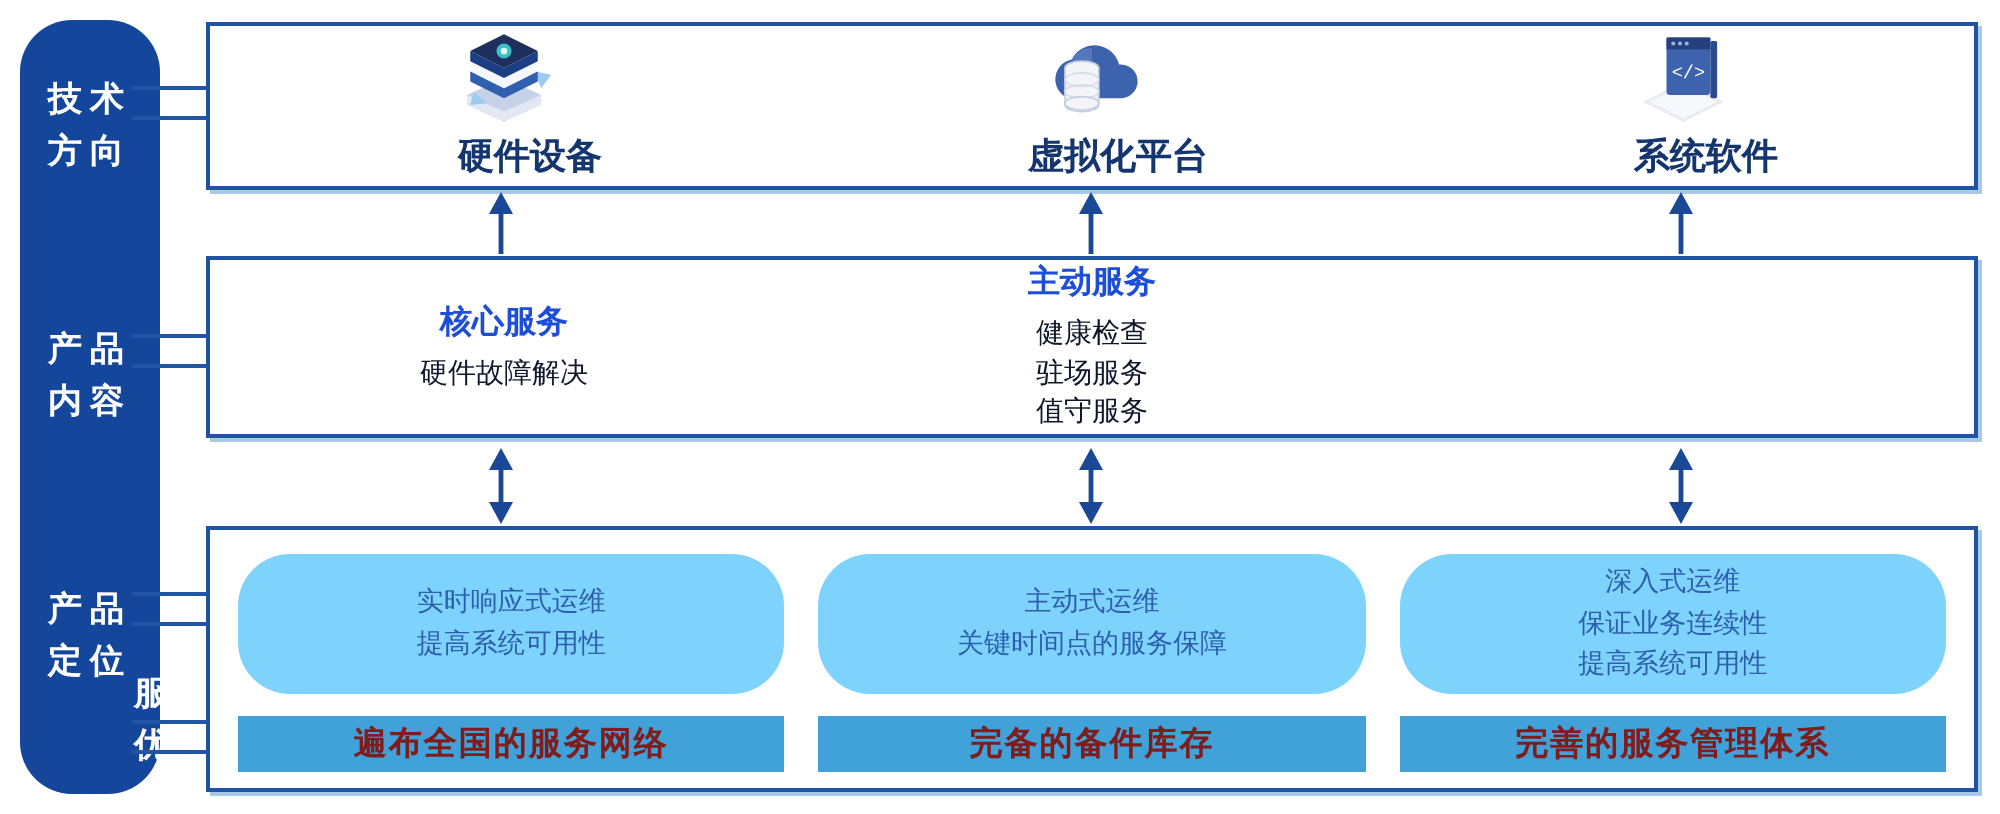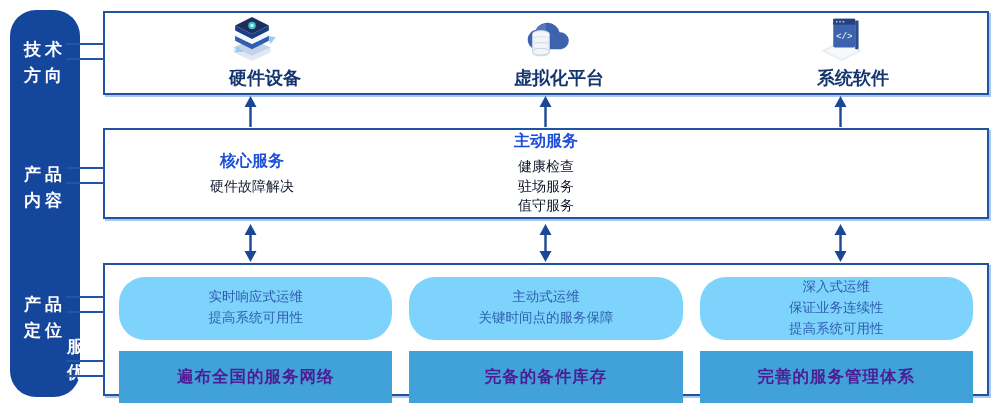--- a/index.html
+++ b/index.html
@@ -38,21 +38,21 @@
   
   .svc-col { display:flex; flex-direction:column; align-items:center; justify-content:center; }
   .svc-title { font-size:16px; font-weight:bold; color:#1d4ed8; margin-bottom:5px; }
   .svc-item  { font-size:14px; color:#0f172a; line-height:1.42; }
 
   
   .pos-col { display:flex; flex-direction:column; }
   .pos-panel { flex:1; background:#7dd3fc; display:flex; flex-direction:column;
                align-items:center; justify-content:center;border-radius:26px; }
   .pos-line { font-size:13.5px; color:#2E5FAE; line-height:1.55; }
-  .pos-banner { margin-top:11px; height:52px; background:#41A2DA; color:#4c1d95;
+  .pos-banner { margin-top:11px; height:28px; background:#41A2DA; color:#7f1d1d;
                 font-size:16.5px; font-weight:bold; display:flex; align-items:center;
                 justify-content:center; letter-spacing:1px; }
 
   
   .arrow { position:absolute; }
 </style>
 </head>
 <body>
 
 <div class="canvas">

